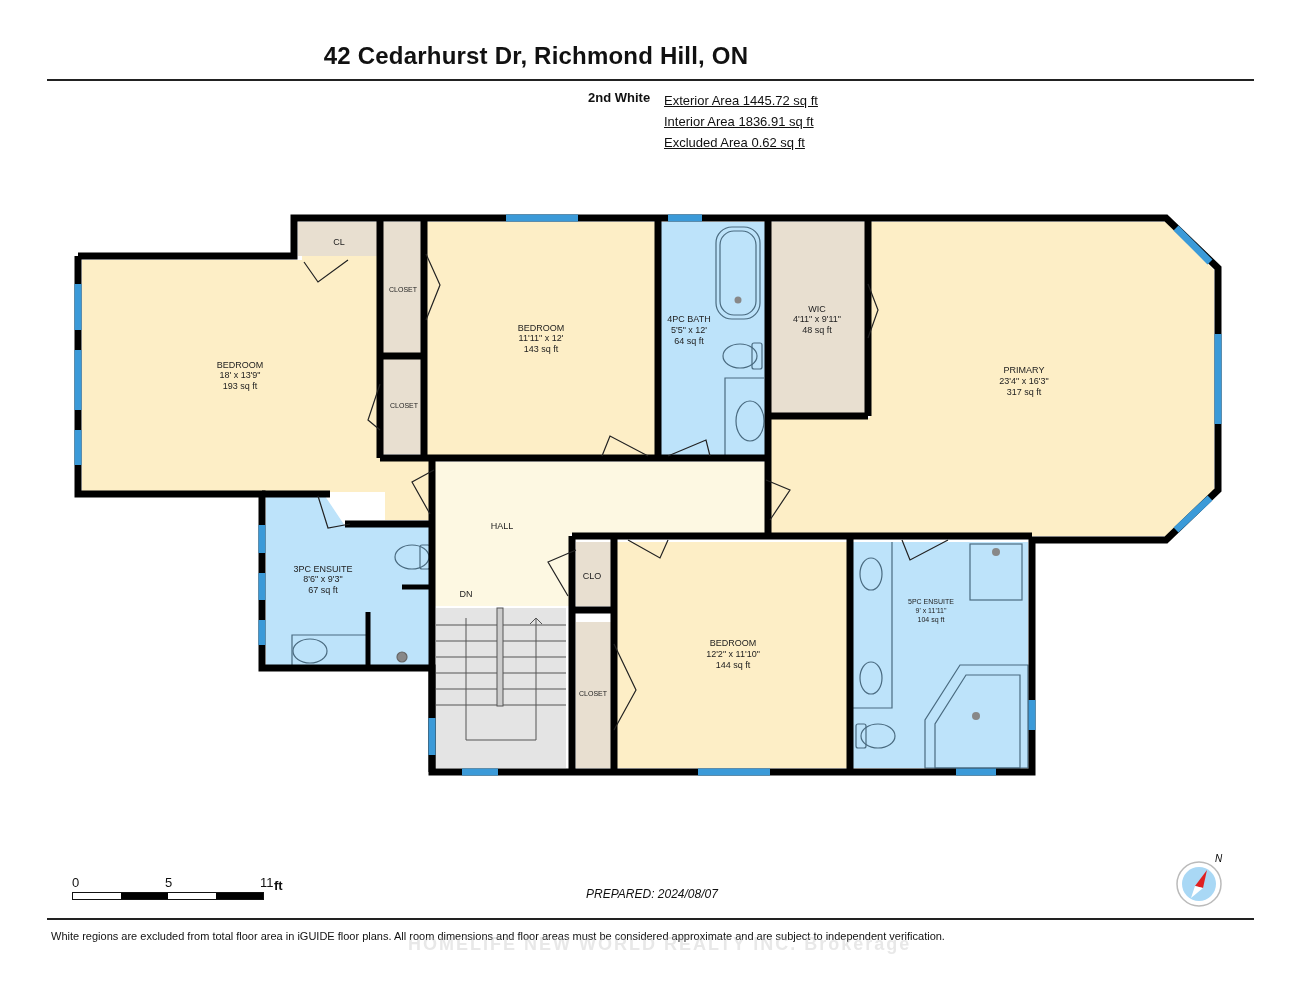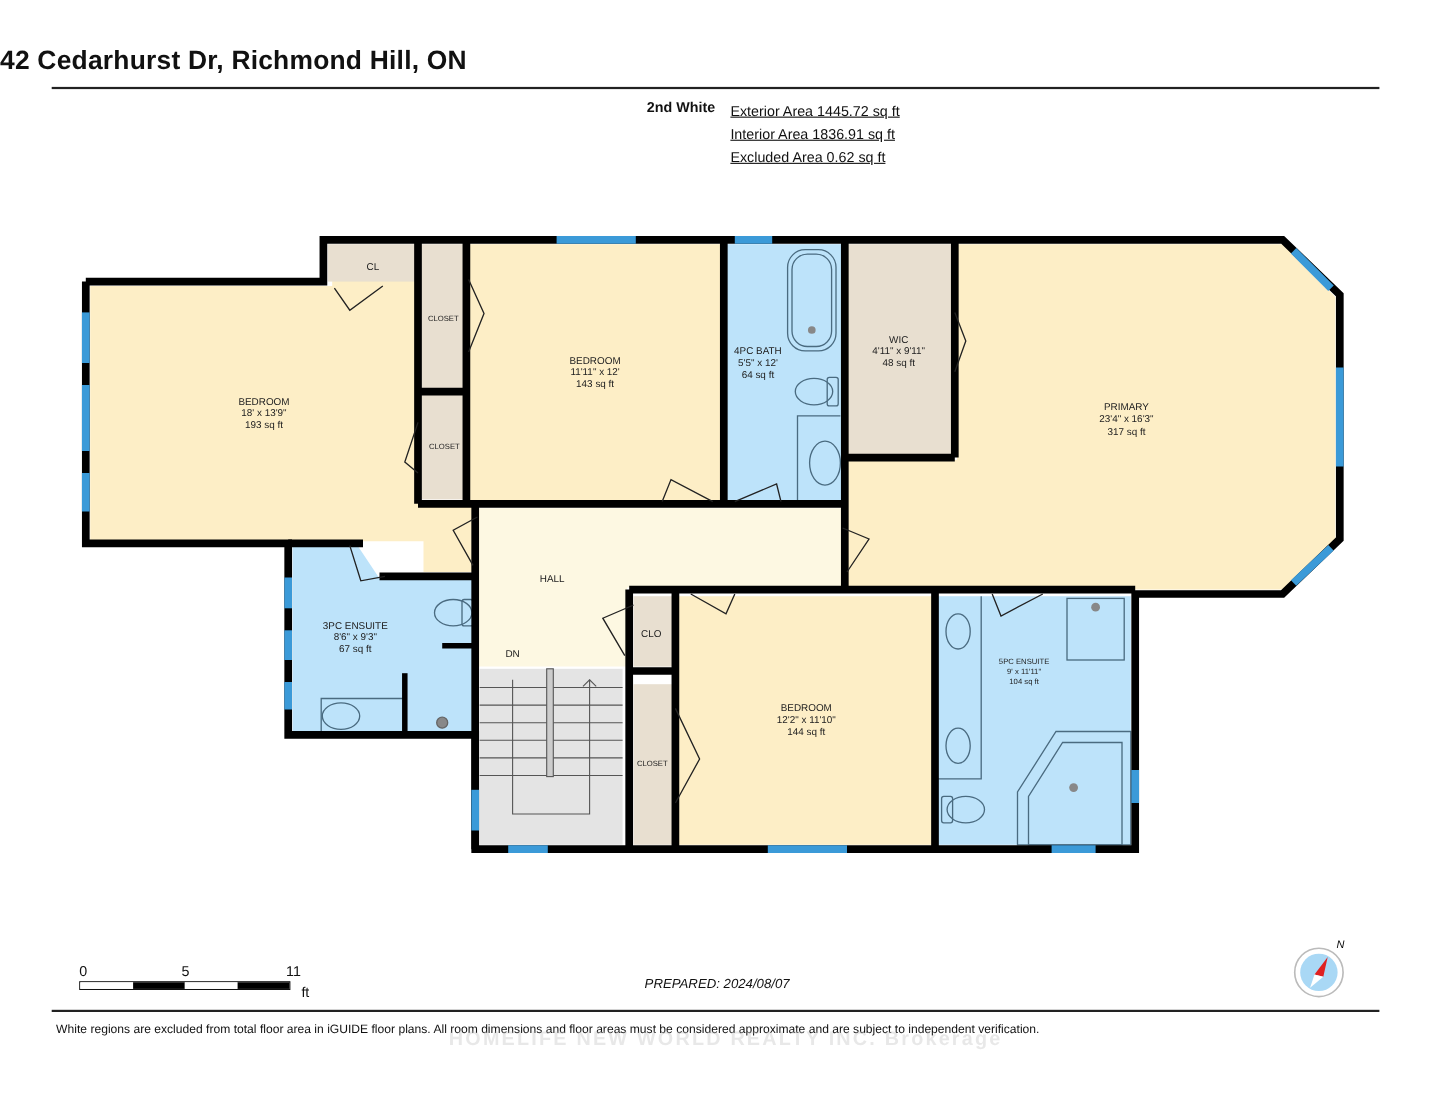--- a/index.html
+++ b/index.html
@@ -1,32 +1,32 @@
 <!DOCTYPE html>
 <html><head>
   <meta charset="utf-8">
   <style>
     html, body { margin: 0; padding: 0; background: #ffffff; }
     body { width: 1300px; height: 997px; position: relative; overflow: hidden;
            font-family: "Liberation Sans", "DejaVu Sans", sans-serif; color: #111; }
-    .title { position: absolute; top: 42px; left: 0; width: 1072px; 
+    .title { position: absolute; top: 42px; left: 0; width: 1072px; text-align: center;
              font-size: 24px; font-weight: bold; letter-spacing: 0.2px; }
     .rule { position: absolute; left: 47px; width: 1207px; height: 2px; background: #222; }
     .rule.top { top: 79px; }
     .rule.bottom { top: 918px; }
     .floor-label { position: absolute; top: 90px; left: 588px; font-size: 13px; font-weight: bold; }
     .areas { position: absolute; top: 90px; left: 664px; font-size: 13px; line-height: 21px; text-decoration: underline; }
     .plan { position: absolute; left: 0; top: 0; }
     .room-label { font-family: "Liberation Sans", sans-serif; fill: #222; text-anchor: middle; }
     .scale { position: absolute; left: 72px; top: 875px; }
     .scale .ticks { position: relative; height: 16px; width: 220px; font-size: 13px; }
     .scale .ticks span { position: absolute; top: 0; }
     .scale .bar { display: flex; width: 190px; height: 6px; border: 1px solid #111; margin-top: 1px; }
     .scale .bar div { flex: 1; }
-    .scale .unit { position: absolute; left: 202px; top: 19px; font-size: 13px; }
+    .scale .unit { position: absolute; left: 202px; top: 3px; font-size: 13px; font-weight: bold; }
     .prepared { position: absolute; left: 586px; top: 887px; font-size: 12px; font-style: italic; }
     .compass { position: absolute; left: 1175px; top: 852px; }
     .disclaimer { position: absolute; left: 51px; top: 930px; font-size: 11px; }
     .watermark { position: absolute; left: 408px; top: 934px; font-size: 18px; letter-spacing: 2px;
                  color: rgba(190,190,190,0.35); font-weight: bold; white-space: nowrap; }
   </style>
 </head>
 <body>
 
 <div class="title">42 Cedarhurst Dr, Richmond Hill, ON</div>

